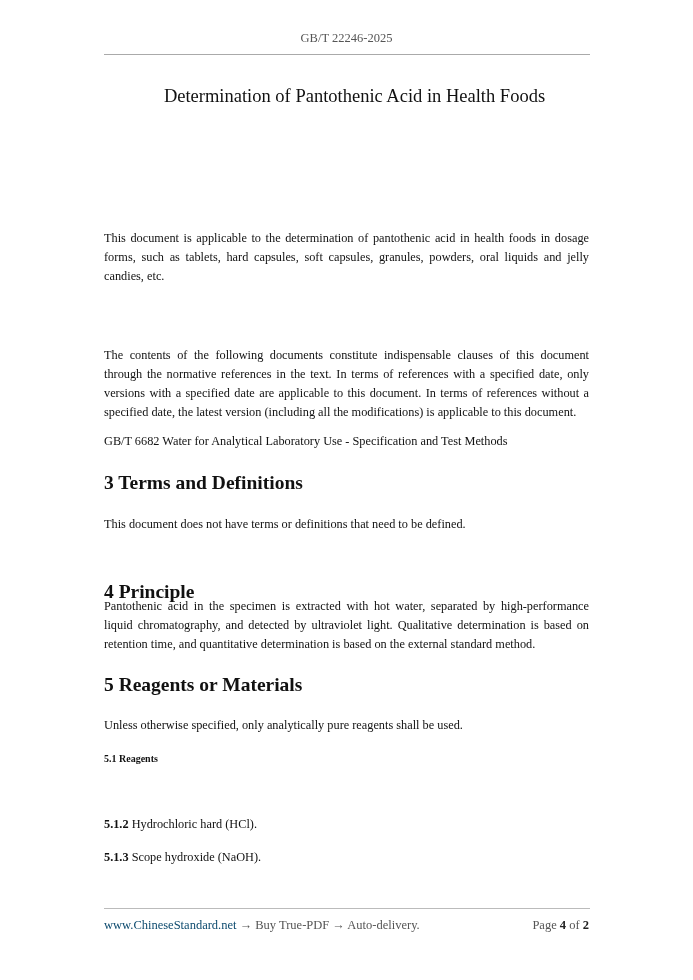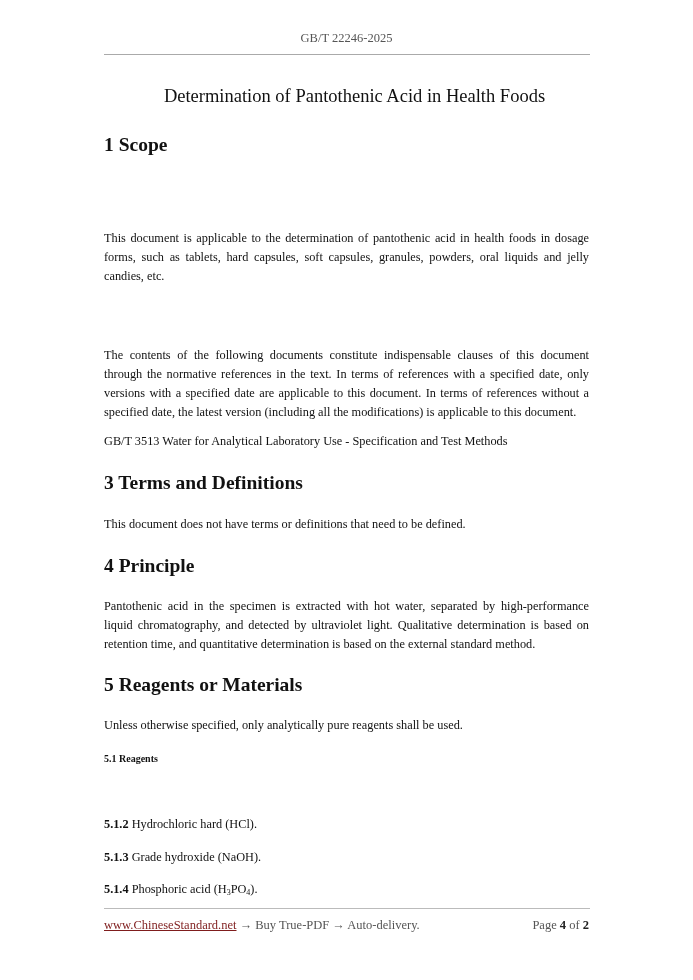--- a/index.html
+++ b/index.html
@@ -12,79 +12,73 @@
   .title { position: absolute; top: 86px; left: 0; width: 693px; text-align: center;
            font-size: 18.5px; font-weight: normal; padding-left: 8px; }
   .content { position: absolute; left: 104px; width: 485px; }
   h2 { margin: 0; font-size: 19.5px; font-weight: bold; }
   p { margin: 0; font-size: 12.3px; line-height: 19px; text-align: justify; }
   .sub { font-size: 10px; font-weight: bold; }
   .b { font-weight: bold; }
   sub { font-size: 8px; vertical-align: -2px; }
   .ftr-rule { position: absolute; top: 908px; left: 104px; width: 486px; height: 1px; background: #bbb; }
   .ftr { position: absolute; top: 918px; left: 104px; width: 485px; font-size: 12.5px; color: #555; }
-  .ftr a { color: #7f1d1d; text-decoration: underline; }
+  .ftr a { color: #0c4a6e; }
   .ftr .right { position: absolute; right: 0; top: 0; }
   .ftr .right b { color: #222; }
 </style>
 </head>
 <body>
 
 <div class="page">
   <div class="hdr">GB/T 22246-2025</div>
   <div class="hdr-rule"></div>
 
   <div class="title">Determination of Pantothenic Acid in Health Foods</div>
 
-  <div class="content" style="top:134px">
-    <h2>1 Scope</h2>
-  </div>
   <div class="content" style="top:229px">
     <p>This document is applicable to the determination of pantothenic acid in health foods in dosage forms, such as tablets, hard capsules, soft capsules, granules, powders, oral liquids and jelly candies, etc.</p>
   </div>
 
   <div class="content" style="top:346px">
     <p>The contents of the following documents constitute indispensable clauses of this document through the normative references in the text. In terms of references with a specified date, only versions with a specified date are applicable to this document. In terms of references without a specified date, the latest version (including all the modifications) is applicable to this document.</p>
   </div>
   <div class="content" style="top:432px">
-    <p>GB/T 3513 Water for Analytical Laboratory Use - Specification and Test Methods</p>
+    <p>GB/T 6682 Water for Analytical Laboratory Use - Specification and Test Methods</p>
   </div>
 
   <div class="content" style="top:472px">
     <h2>3 Terms and Definitions</h2>
   </div>
   <div class="content" style="top:515px">
     <p>This document does not have terms or definitions that need to be defined.</p>
   </div>
 
-  <div class="content" style="top:555px">
+  <div class="content" style="top:581px">
     <h2>4 Principle</h2>
   </div>
   <div class="content" style="top:597px">
     <p>Pantothenic acid in the specimen is extracted with hot water, separated by high-performance liquid chromatography, and detected by ultraviolet light. Qualitative determination is based on retention time, and quantitative determination is based on the external standard method.</p>
   </div>
 
   <div class="content" style="top:674px">
     <h2>5 Reagents or Materials</h2>
   </div>
   <div class="content" style="top:716px">
     <p>Unless otherwise specified, only analytically pure reagents shall be used.</p>
   </div>
   <div class="content" style="top:749px">
     <p class="sub">5.1 Reagents</p>
   </div>
 
   <div class="content" style="top:815px">
     <p><span class="b">5.1.2</span> <span>Hydrochloric hard (HCl).</span></p>
   </div>
   <div class="content" style="top:848px">
-    <p><span class="b">5.1.3</span> <span>Grade hydroxide (NaOH).</span></p>
-  </div>
-  <div class="content" style="top:880px">
-    <p><span class="b">5.1.4</span> <span><span>Phosphoric acid (H</span><sub>3</sub><span>PO</span><sub>4</sub><span>).</span></span></p>
+    <p><span class="b">5.1.3</span> <span>Scope hydroxide (NaOH).</span></p>
   </div>
 
   <div class="ftr-rule"></div>
   <div class="ftr">
     <a>www.ChineseStandard.net</a><span> → Buy True-PDF → Auto-delivery.</span>
     <span class="right">
       <span>Page</span>
       <b>4</b>
       <span>of</span>
       <b>2</b>

